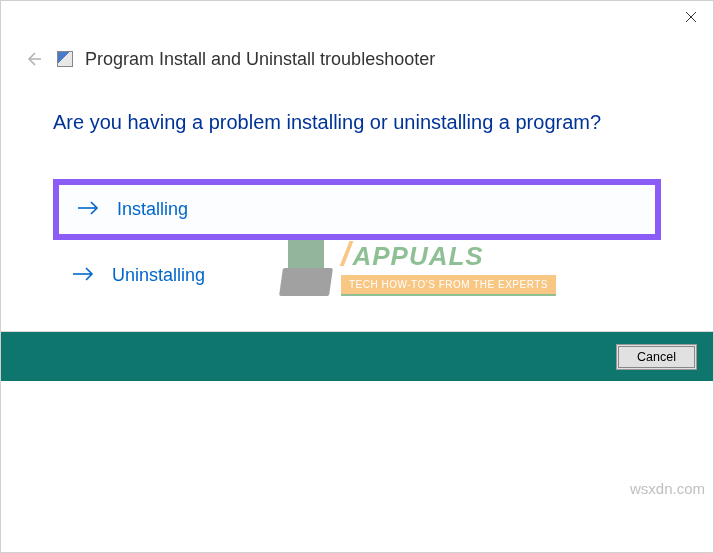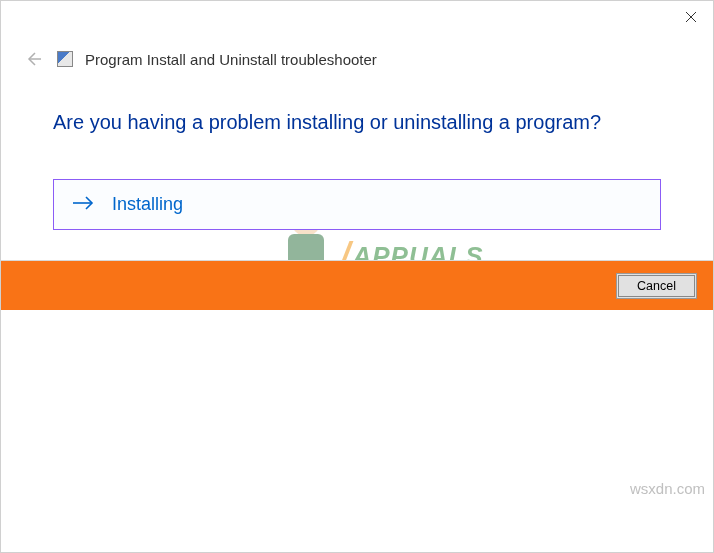--- a/index.html
+++ b/index.html
@@ -42,21 +42,21 @@
     }
     .back-btn svg { stroke: #b0b0b0; stroke-width: 1.5; fill: none; }
     .app-icon {
       width: 16px;
       height: 16px;
       display: inline-block;
       background: linear-gradient(135deg, #4a7bc8 40%, #e8e8e8 40%);
       border: 1px solid #888;
     }
     .app-title {
-      font-size: 15px;
+      font-size: 18px;
       color: #333;
     }
     .content {
       padding: 30px 52px 20px 52px;
     }
     .question {
       font-size: 20px;
       color: #003399;
       font-weight: 400;
       margin-bottom: 45px;
@@ -64,40 +64,40 @@
     .option {
       display: flex;
       align-items: center;
       gap: 18px;
       padding: 14px 18px;
       margin-bottom: 10px;
       cursor: pointer;
       border: 1px solid transparent;
     }
     .option.selected {
-      border: 1px solid #8b5cf6;
+      border: 6px solid #8b5cf6;
       background: #fbfdff;
     }
     .option .arrow svg {
       stroke: #0066cc;
       stroke-width: 1.6;
       fill: none;
     }
     .option-label {
       font-size: 18px;
       color: #0066cc;
     }
     .footer {
       position: absolute;
       bottom: 0;
       left: 0;
       right: 0;
       height: 50px;
       border-top: 1px solid #d8d8d8;
-      background: #f97316;
+      background: #0f766e;
       display: flex;
       justify-content: flex-end;
       align-items: center;
       padding-right: 16px;
     }
     .cancel-btn {
       background: #e1e1e1;
       border: 1px solid #999;
       padding: 5px 20px;
       font-size: 12.5px;
@@ -211,19 +211,28 @@
   <div class="option selected">
     <span class="arrow">
       <svg width="22" height="16" viewBox="0 0 22 16">
           <line x1="1" y1="8" x2="20" y2="8"></line>
           <polyline points="14,2 20,8 14,14"></polyline>
         </svg>
     </span>
     <span class="option-label">Installing</span>
   </div>
 
+  <div class="option">
+    <span class="arrow">
+      <svg width="22" height="16" viewBox="0 0 22 16">
+          <line x1="1" y1="8" x2="20" y2="8"></line>
+          <polyline points="14,2 20,8 14,14"></polyline>
+        </svg>
+    </span>
+    <span class="option-label">Uninstalling</span>
+  </div>
 </div>
 
 <div class="attrib">wsxdn.com</div>
 
 <div class="footer">
   <button class="cancel-btn">Cancel</button>
 </div>
 
 </body></html>

